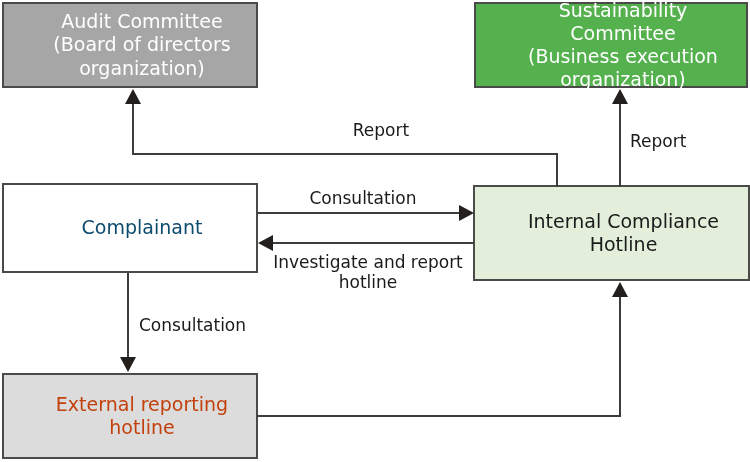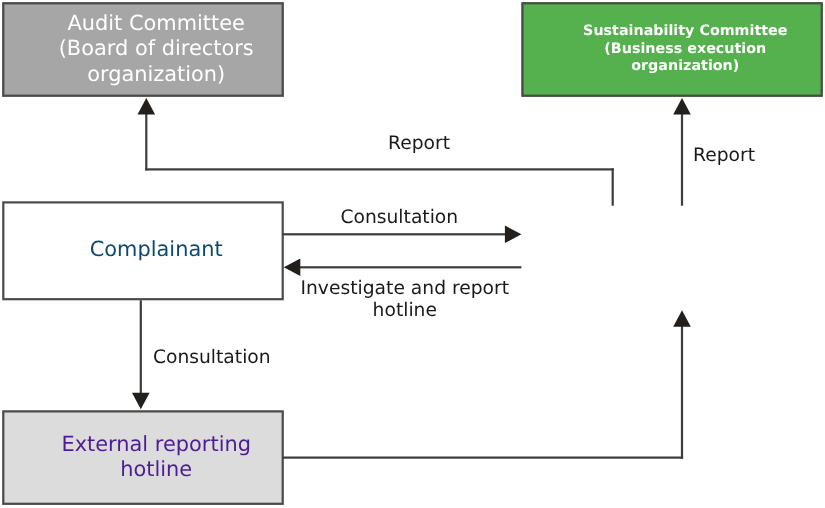--- a/index.html
+++ b/index.html
@@ -39,39 +39,38 @@
   #node-audit {
     left: 2px;  top: 2px;  width: 256px; height: 86px;
     background: #a6a6a6;
     color: #ffffff;
     font-size: 19px;
   }
   #node-sustainability {
     left: 474px; top: 2px; width: 274px; height: 86px;
     background: #55b14e;
     color: #ffffff;
-    font-size: 13px;
-    font-weight: bold;
+    font-size: 19px;
   }
   #node-complainant {
     left: 2px; top: 183px; width: 256px; height: 90px;
     background: #ffffff;
     color: #0c4a6e;
     font-size: 19px;
   }
   #node-hotline {
     left: 473px; top: 185px; width: 277px; height: 96px;
     background: #e3efdb;
     color: #1a1a1a;
     font-size: 19px;
   }
   #node-external {
     left: 2px; top: 373px; width: 256px; height: 86px;
     background: #dcdcdc;
-    color: #4c1d95;
+    color: #c2410c;
     font-size: 19px;
   }
 
   
   .line-h {
     position: absolute;
     height: 0;
     border-top: 2px solid #3c3c3a;
   }
   .line-v {
@@ -131,20 +130,24 @@
   <div class="node" id="node-sustainability">
     <span class="node-text">Sustainability Committee
 (Business execution
 organization)</span>
   </div>
 
   <div class="node" id="node-complainant">
     <span class="node-text">Complainant</span>
   </div>
 
+  <div class="node" id="node-hotline">
+    <span class="node-text">Internal Compliance
+Hotline</span>
+  </div>
 
   <div class="node" id="node-external">
     <span class="node-text">External reporting
 hotline</span>
   </div>
 
   <div class="line-v" style="left:556px; top:153px; height:34px;"></div>
 
   <div class="line-h" style="left:132px; top:153px; width:426px;"></div>
 

